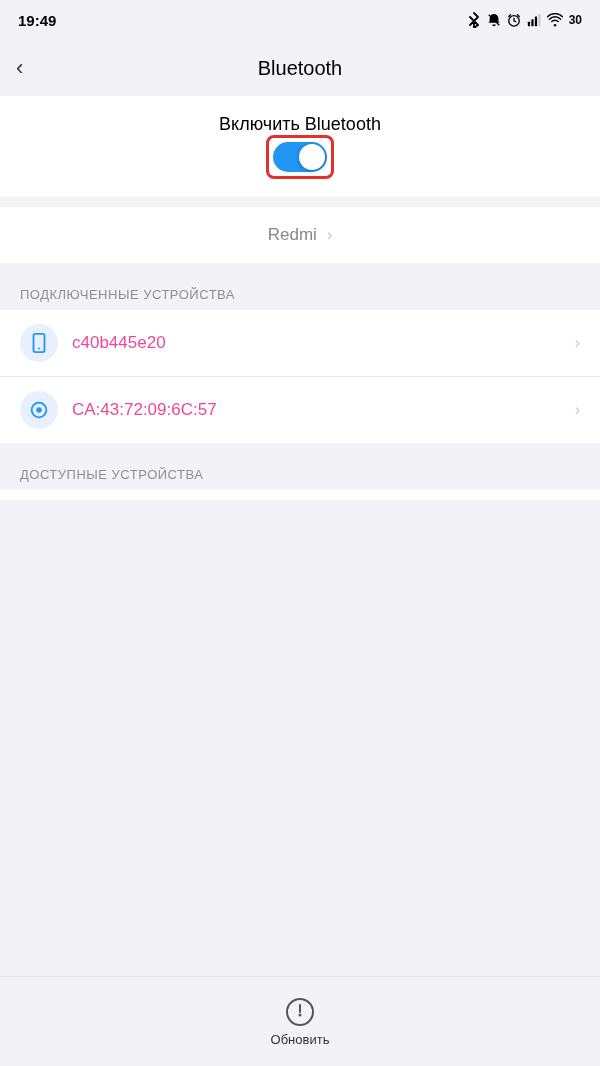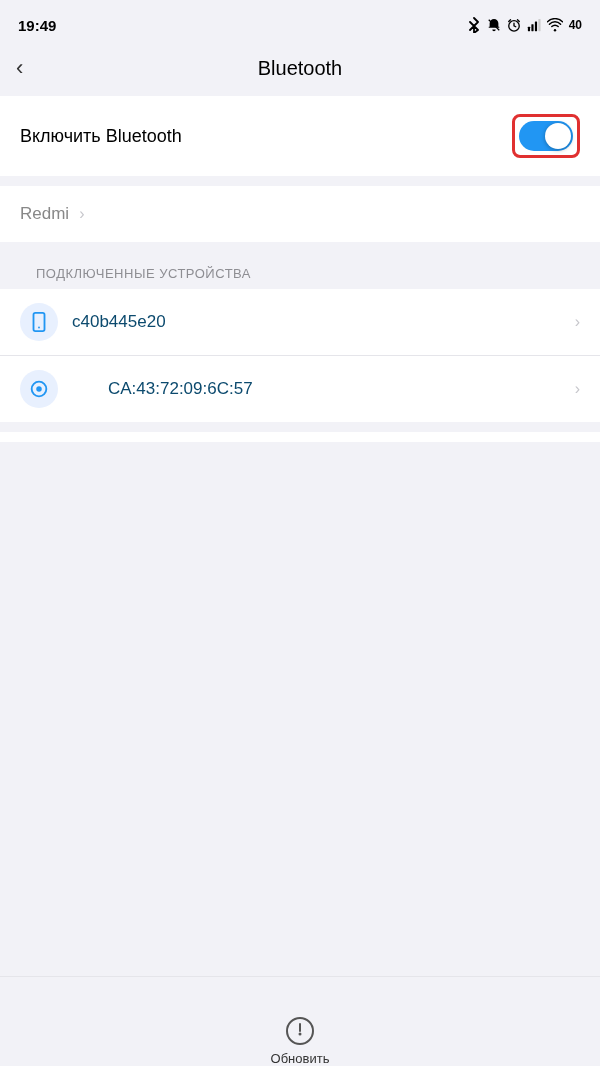--- a/index.html
+++ b/index.html
@@ -10,23 +10,23 @@
       font-family: -apple-system, 'Helvetica Neue', Arial, sans-serif;
       overflow: hidden;
       position: relative;
     }
 
     
     .status-bar {
       background: #f2f2f7;
       height: 40px;
       display: flex;
-      align-items: flex-start;
+      align-items: center;
       justify-content: space-between;
-      padding: 17px 18px;
+      padding: 0 18px;
     }
     .status-time {
       font-size: 15px;
       font-weight: 600;
       color: #000;
     }
     .status-icons {
       display: flex;
       align-items: center;
       gap: 6px;
@@ -70,20 +70,21 @@
     .card {
       background: #fff;
       margin-bottom: 0;
     }
     .card-row {
       display: flex;
       align-items: center;
       justify-content: space-between;
       padding: 18px 20px;
       border-bottom: 1px solid #e5e5ea;
+      flex-direction: column;
     }
     .card-row:last-child {
       border-bottom: none;
     }
     .row-label {
       font-size: 18px;
       color: #000;
     }
     .row-right {
       display: flex;
@@ -127,21 +128,21 @@
     }
 
     
     .section-gap {
       height: 10px;
       background: #f2f2f7;
     }
 
     
     .section-header {
-      padding: 14px 20px 8px 36px;
+      padding: 14px 20px 8px 20px;
       font-size: 13px;
       font-weight: 500;
       color: #8e8e93;
       letter-spacing: 0.5px;
       text-transform: uppercase;
       background: #f2f2f7;
     }
 
     
     .device-list {
@@ -149,60 +150,59 @@
     }
     .device-row {
       display: flex;
       align-items: center;
       padding: 14px 20px;
       border-bottom: 1px solid #e5e5ea;
       cursor: pointer;
     }
     .device-row:last-child {
       border-bottom: none;
-      gap: 36px;
     }
     .device-icon {
       width: 38px;
       height: 38px;
       border-radius: 50%;
       background: #e8f0fe;
       display: flex;
       align-items: center;
       justify-content: center;
       margin-right: 14px;
       flex-shrink: 0;
     }
     .device-icon svg {
       width: 22px;
       height: 22px;
     }
     .device-name {
       font-size: 17px;
-      color: #0c4a6e;
+      color: #ec4899;
       flex: 1;
     }
     .device-chevron {
       font-size: 16px;
       color: #c7c7cc;
     }
 
     
     .bottom-area {
       position: absolute;
       bottom: 0;
       left: 0;
       right: 0;
       height: 90px;
       background: #f2f2f7;
       border-top: 1px solid #e5e5ea;
       display: flex;
       flex-direction: column;
       align-items: center;
-      justify-content: flex-end;
+      justify-content: center;
       gap: 4px;
     }
     .refresh-icon {
       width: 32px;
       height: 32px;
       color: #555;
     }
     .refresh-label {
       font-size: 13px;
       color: #333;
@@ -237,21 +237,21 @@
       <rect x="13" y="1" width="2.5" height="14" fill="#ccc" rx="0.5"></rect>
     </svg>
 
     <svg width="16" height="14" viewBox="0 0 20 16" fill="none">
       <path d="M10 13a1.5 1.5 0 1 1 0 3 1.5 1.5 0 0 1 0-3z" fill="#000"></path>
       <path d="M6 10c1.1-1.1 2.6-1.8 4-1.8s2.9.7 4 1.8" stroke="#000" stroke-width="1.8" stroke-linecap="round"></path>
       <path d="M3 7c1.9-1.9 4.4-3 7-3s5.1 1.1 7 3" stroke="#000" stroke-width="1.8" stroke-linecap="round"></path>
       <path d="M0.5 4C3.2 1.3 6.4 0 10 0s6.8 1.3 9.5 4" stroke="#000" stroke-width="1.8" stroke-linecap="round"></path>
     </svg>
 
-    <span class="battery-text">40</span>
+    <span class="battery-text">30</span>
   </div>
 </div>
 
 <div class="header">
   <span class="back-btn">‹</span>
   <span class="header-title">Bluetooth</span>
 </div>
 
 <div class="content">
 
@@ -299,20 +299,21 @@
         </svg>
       </div>
       <span class="device-name">CA:43:72:09:6C:57</span>
       <span class="device-chevron">›</span>
     </div>
 
   </div>
 
   <div class="section-gap"></div>
 
+  <div class="section-header">ДОСТУПНЫЕ УСТРОЙСТВА</div>
   <div class="device-list" style="min-height:10px;"></div>
 
 </div>
 
 <div class="bottom-area">
   <svg class="refresh-icon" viewBox="0 0 32 32" fill="none">
     <circle cx="16" cy="16" r="13" stroke="#555" stroke-width="2"></circle>
     <path d="M16 9v7" stroke="#555" stroke-width="2" stroke-linecap="round"></path>
     <circle cx="16" cy="19" r="1.5" fill="#555"></circle>
   </svg>

